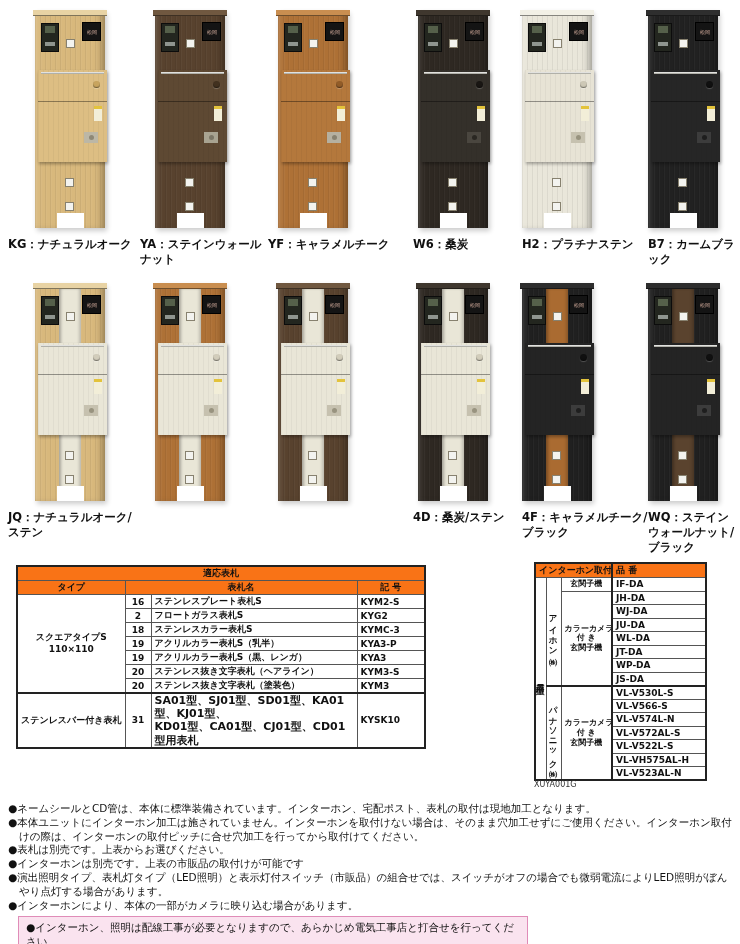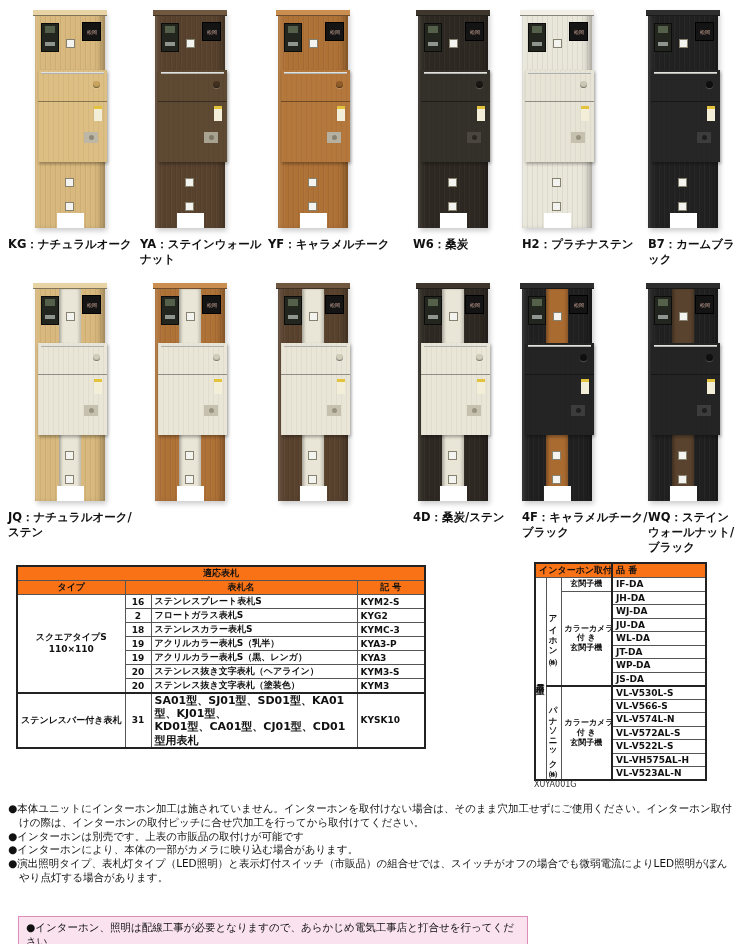--- a/index.html
+++ b/index.html
@@ -527,21 +527,23 @@
           <td class="model">VL-VH575AL-H</td>
         </tr>
     <tr>
           <td class="model">VL-V523AL-N</td>
         </tr>
   </tbody>
     </table>
   <div id="ic-caption">XUYA001G</div>
 
   <div id="notes">
+    <div class="note">●ネームシールとCD管は、本体に標準装備されています。インターホン、宅配ポスト、表札の取付は現地加工となります。</div>
     <div class="note">●本体ユニットにインターホン加工は施されていません。インターホンを取付けない場合は、そのまま穴加工せずにご使用ください。インターホン取付けの際は、インターホンの取付ピッチに合せ穴加工を行ってから取付けてください。</div>
+    <div class="note">●表札は別売です。上表からお選びください。</div>
     <div class="note">●インターホンは別売です。上表の市販品の取付けが可能です</div>
+    <div class="note">●演出照明タイプ、表札灯タイプ（LED照明）と表示灯付スイッチ（市販品）の組合せでは、スイッチがオフの場合でも微弱電流によりLED照明がぼんやり点灯する場合があります。</div>
     <div class="note">●インターホンにより、本体の一部がカメラに映り込む場合があります。</div>
-    <div class="note">●演出照明タイプ、表札灯タイプ（LED照明）と表示灯付スイッチ（市販品）の組合せでは、スイッチがオフの場合でも微弱電流によりLED照明がぼんやり点灯する場合があります。</div>
   </div>
 
   <div id="warning">●インターホン、照明は配線工事が必要となりますので、あらかじめ電気工事店と打合せを行ってください。</div>
 
 </div>
 
 </body></html>

